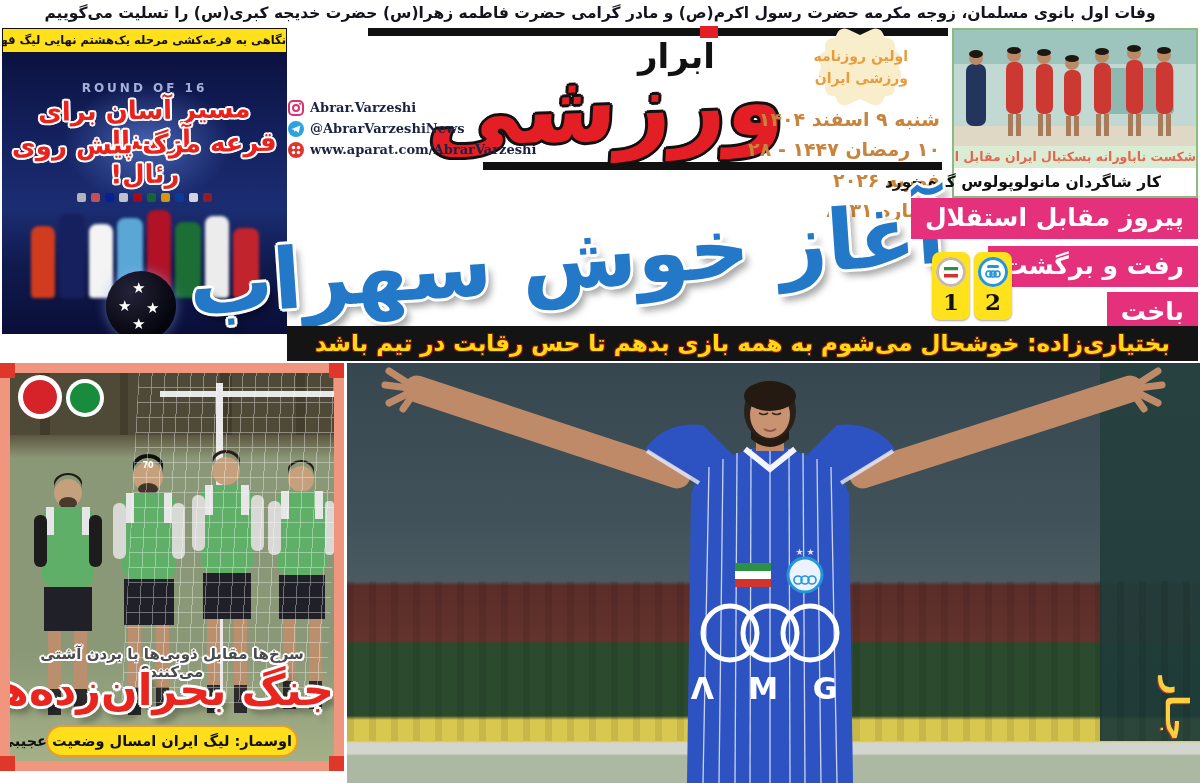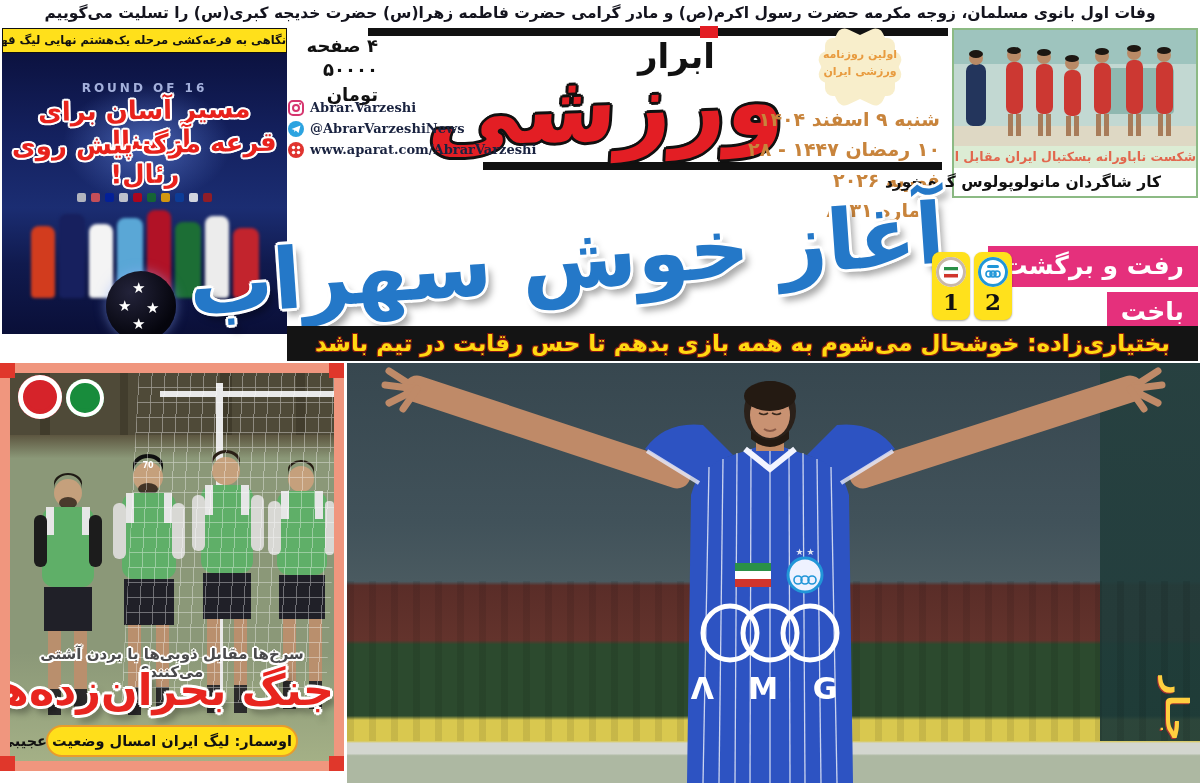--- a/index.html
+++ b/index.html
@@ -33,21 +33,21 @@
 
   
   .bar { background:#111; }
   .logo-main { color:#e31e24; font-size:95px; font-weight:bold; transform:rotate(-2deg) skewX(-5deg); text-shadow:3px 0 0 #111,-3px 0 0 #111,0 3px 0 #111,0 -3px 0 #111,2px 2px 0 #111,-2px 2px 0 #111,2px -2px 0 #111,-2px -2px 0 #111; white-space:nowrap; }
   .logo-top { color:#111; font-size:34px; font-weight:bold; white-space:nowrap; }
   .mast-info { text-align:right; color:#111; font-weight:bold; font-size:18px; line-height:1.35; }
   .social-row { display:flex; gap:6px; direction:ltr; font-family:"DejaVu Serif", serif; font-weight:bold; font-size:13px; color:#1a2340; white-space:nowrap; }
   .burst { width:96px; height:72px; }
   .burst i { position:absolute; left:13px; top:6px; width:70px; height:58px; background:#f8eecb; border-radius:8px; display:block; }
   .burst i.r1 { transform:rotate(25deg); } .burst i.r2 { transform:rotate(-25deg); }
-  .burst .txt { position:absolute; left:0; top:14px; width:96px; text-align:center; color:#e89b3f; font-size:11px; font-weight:bold; line-height:1.55; }
+  .burst .txt { position:absolute; left:0; top:14px; width:96px; color:#e89b3f; font-size:14px; font-weight:bold; line-height:1.55; }
   .dates { text-align:right; color:#c8843c; font-size:19px; font-weight:bold; line-height:1.6; }
 
   
   .bball-card { left:952px; top:28px; width:246px; height:170px; border:2px solid #8cba84; background:#fff; }
   .bball-photo { left:0; top:0; width:242px; height:116px; }
   .bball-cap { left:0; top:116px; width:242px; height:22px; background:#dcecd4; color:#e2674e; font-size:12.5px; font-weight:bold; line-height:22px; text-align:center; white-space:nowrap; overflow:hidden; }
   .bball-sub { left:0; top:138px; width:207px; height:28px; color:#111; font-size:15.5px; font-weight:bold; line-height:28px; text-align:center; white-space:nowrap; }
 
   
   .main-headline { left:295px; top:196px; width:650px; height:120px; line-height:120px; text-align:center; color:#2478c8; font-size:84px; font-weight:bold; transform:rotate(-4deg); white-space:nowrap; }
@@ -127,24 +127,20 @@
     </div>
   </div>
 
   <div class="abs bar" style="left:368px;top:28px;width:580px;height:8px"></div>
   <div class="abs" style="left:700px;top:26px;width:18px;height:12px;background:#e31e24"></div>
   <div class="abs bar" style="left:483px;top:162px;width:459px;height:8px"></div>
 
   <div class="abs logo-top rtl" style="left:638px;top:36px">ابرار</div>
   <div class="abs logo-main rtl" style="left:428px;top:52px">ورزشی</div>
 
-  <div class="abs mast-info rtl" style="left:282px;top:34px;width:96px">
-    <div>۴ صفحه</div>
-    <div>۵۰۰۰۰ تومان</div>
-  </div>
 
   <div class="abs" style="left:288px;top:100px">
     <div class="social-row" style="margin-bottom:5px">
       <svg width="16" height="16" viewBox="0 0 16 16">
           <rect x="1" y="1" width="14" height="14" rx="4" fill="none" stroke="#d6366f" stroke-width="2"></rect>
           <circle cx="8" cy="8" r="3" fill="none" stroke="#d6366f" stroke-width="2"></circle>
           <circle cx="12.2" cy="3.8" r="1.1" fill="#d6366f"></circle>
         </svg>
       <span>Abrar.Varzeshi</span>
     </div>
@@ -226,20 +222,21 @@
           <rect x="204" y="84" width="5" height="22" fill="#a87c5a"></rect>
           <rect x="212" y="84" width="5" height="22" fill="#a87c5a"></rect>
       </g>
     </svg>
     <div class="abs bball-cap rtl">شکست ناباورانه بسکتبال ایران مقابل اردن</div>
     <div class="abs bball-sub rtl">کار شاگردان مانولوپولوس گره خورد</div>
   </div>
 
   <div class="abs main-headline ow3 rtl">آغاز خوش سهراب</div>
 
+  <div class="abs pink-line rtl" style="right:2px;top:198px">پیروز مقابل استقلال</div>
   <div class="abs pink-line rtl" style="right:2px;top:246px">رفت و برگشت</div>
   <div class="abs pink-line rtl" style="right:2px;top:292px">باخت</div>
 
   <div class="abs score-badge" style="left:932px;top:252px">
     <span class="logo" style="box-shadow:inset 0 0 0 3px #c9b8a8"></span>
     <svg style="position:absolute;left:9px;top:10px" width="20" height="20" viewBox="0 0 20 20">
         <rect x="3" y="5" width="14" height="3.5" fill="#2a9147"></rect>
         <rect x="3" y="8.5" width="14" height="3.5" fill="#fff" stroke="#ccc" stroke-width=".3"></rect>
         <rect x="3" y="12" width="14" height="3.5" fill="#d0342c"></rect>
       </svg>

